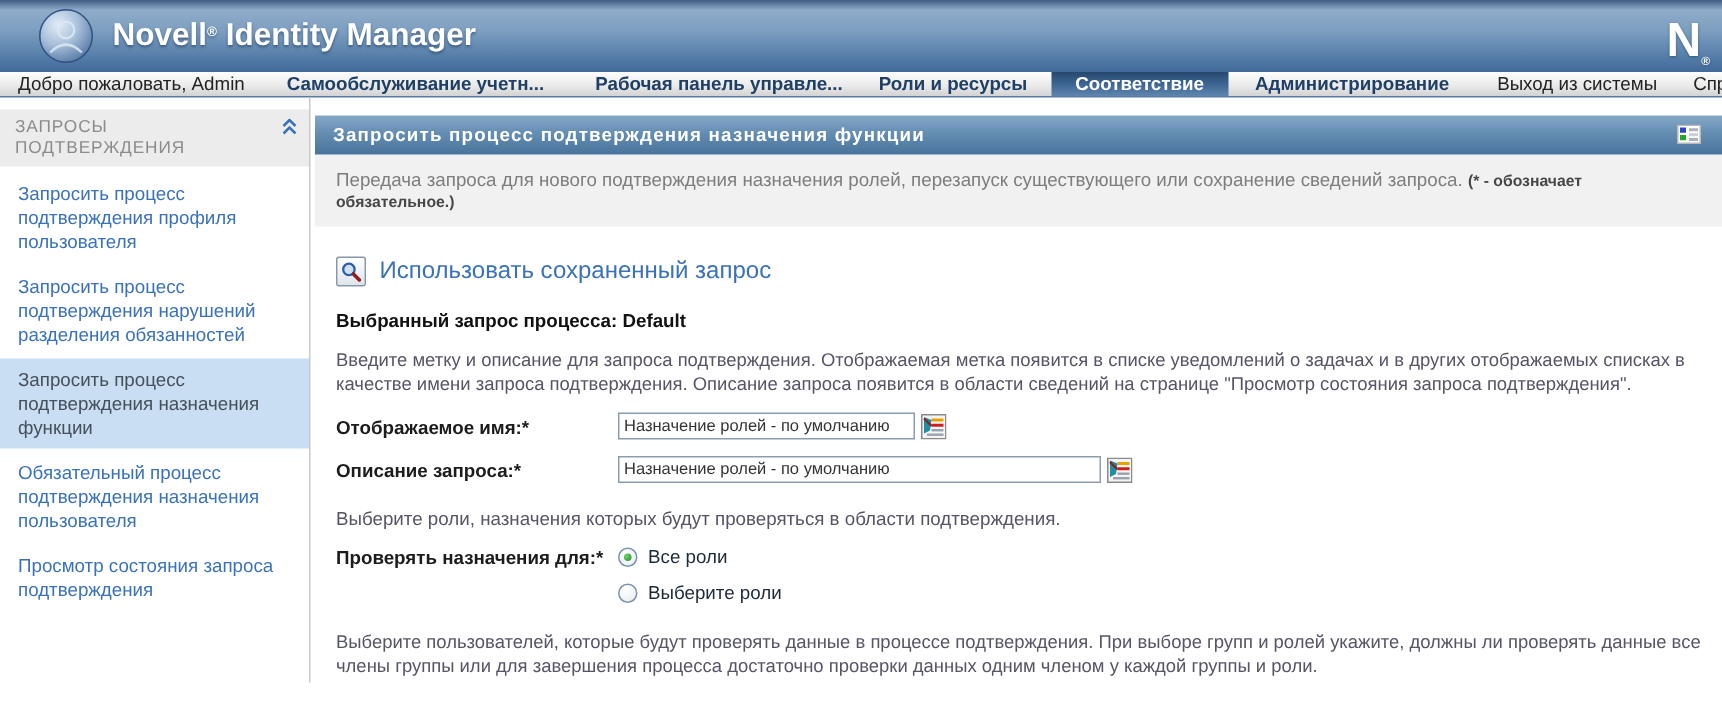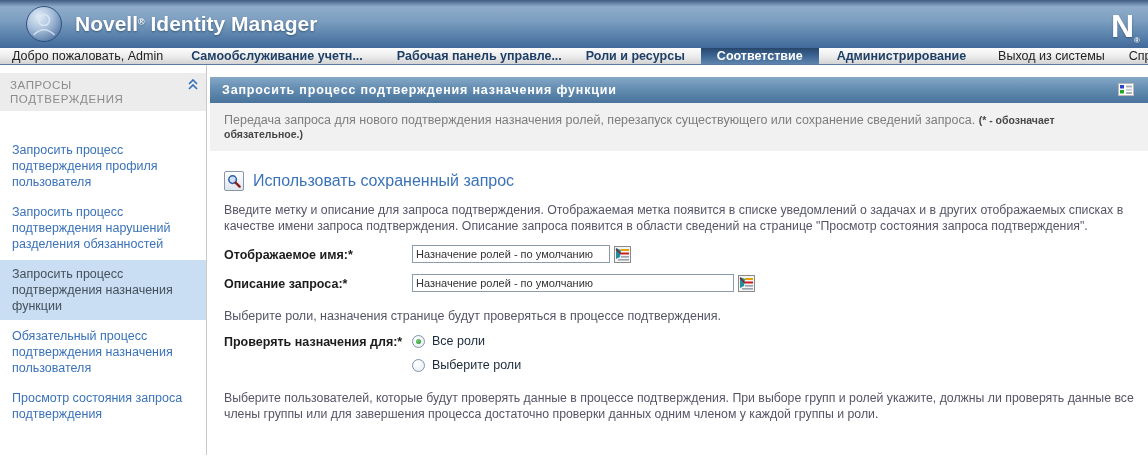--- a/index.html
+++ b/index.html
@@ -28,21 +28,21 @@
     background:linear-gradient(180deg,#27476b 0%,#3a6290 45%,#5e85ad 100%); }
   .m8{margin-left:8px;} .m20{margin-left:20px;} .m26{margin-left:26px;} .m16{margin-left:16px;}
   .m12{margin-left:12px;} .m14{margin-left:14px;} .m24{margin-left:24px;}
 
   
   .page { display:flex; height:390px;border-radius:12px; }
   .sidebar { width:207px; flex:0 0 auto; border-right:1px solid #c9c9c9; padding-top:8px; }
   .sidebar-header { background:#ececec; color:#8b8b8b; font-size:11.5px; letter-spacing:.6px;
     line-height:14px; padding:5px 26px 5px 10px; position:relative; }
   .collapse-btn { position:absolute; right:7px; top:6px; cursor:pointer; }
-  .sidebar-items { padding-top:2px;margin-top:21px; }
+  .sidebar-items { padding-top:2px; }
   .sidebar-item { padding:6px 10px 6px 12px; margin-top:2px; color:#3a72b9; font-size:12.5px;
     line-height:16px; cursor:pointer; }
   .sidebar-item.selected { background:#c9def2; color:#44505c; }
 
   
   .main { flex:1; padding-left:3px; min-width:0; }
   .main-gap { height:12px; }
   .titlebar { height:26px; display:flex; align-items:center; padding:0 12px; position:relative;
     background:linear-gradient(180deg,#86a8c7 0%,#6790b4 40%,#4a739c 100%);
     color:#fff; font-weight:bold; font-size:12.5px; letter-spacing:.8px; }
@@ -155,20 +155,21 @@
       <div class="saved-row">
         <span class="magnifier-btn">
           <svg width="14" height="14" viewBox="0 0 14 14">
             <circle cx="5.6" cy="5.6" r="3.8" fill="#cfe0f5" stroke="#2b5ea8" stroke-width="1.5"></circle>
             <line x1="8.6" y1="8.6" x2="12.6" y2="12.6" stroke="#8b2020" stroke-width="2.4" stroke-linecap="round"></line>
           </svg>
         </span>
         <a class="saved-link">Использовать сохраненный запрос</a>
       </div>
 
+      <div class="selected-request">Выбранный запрос процесса: Default</div>
 
       <div class="para">Введите метку и описание для запроса подтверждения. Отображаемая метка появится в списке уведомлений о задачах и в других отображаемых списках в качестве имени запроса подтверждения. Описание запроса появится в области сведений на странице "Просмотр состояния запроса подтверждения".</div>
 
       <div class="form-row">
         <div class="form-label">Отображаемое имя:*</div>
         <input class="text input-short" type="text" value="Назначение ролей - по умолчанию" style="">
         <span class="loc-btn">
           <svg width="17" height="17" viewBox="0 0 17 17">
             <rect x="0.5" y="0.5" width="16" height="16" fill="#f4f4f4" stroke="#8a8a8a"></rect>
             <rect x="7" y="3" width="8" height="2" fill="#e8a000"></rect>
@@ -190,21 +191,21 @@
             <rect x="7" y="3" width="8" height="2" fill="#e8a000"></rect>
             <rect x="7" y="6.5" width="8" height="2" fill="#cc2020"></rect>
             <rect x="7" y="10" width="8" height="1.6" fill="#9aa3ad"></rect>
             <rect x="4" y="13" width="11" height="1.6" fill="#9aa3ad"></rect>
             <path d="M2 2 L7 4 L6 11 L2 13 Z" fill="#1f8f9f"></path>
             <line x1="2" y1="3" x2="7" y2="8" stroke="#8b2020" stroke-width="1.4"></line>
           </svg>
         </span>
       </div>
 
-      <div class="roles-text">Выберите роли, назначения странице будут проверяться в процессе подтверждения.</div>
+      <div class="roles-text">Выберите роли, назначения которых будут проверяться в области подтверждения.</div>
 
       <div class="radio-row">
         <div class="form-label">Проверять назначения для:*</div>
         <div class="radio-opts">
           <div class="radio-opt">
             <span class="radio-circle checked"></span>
             <span>Все роли</span>
           </div>
           <div class="radio-opt">
             <span class="radio-circle"></span>

